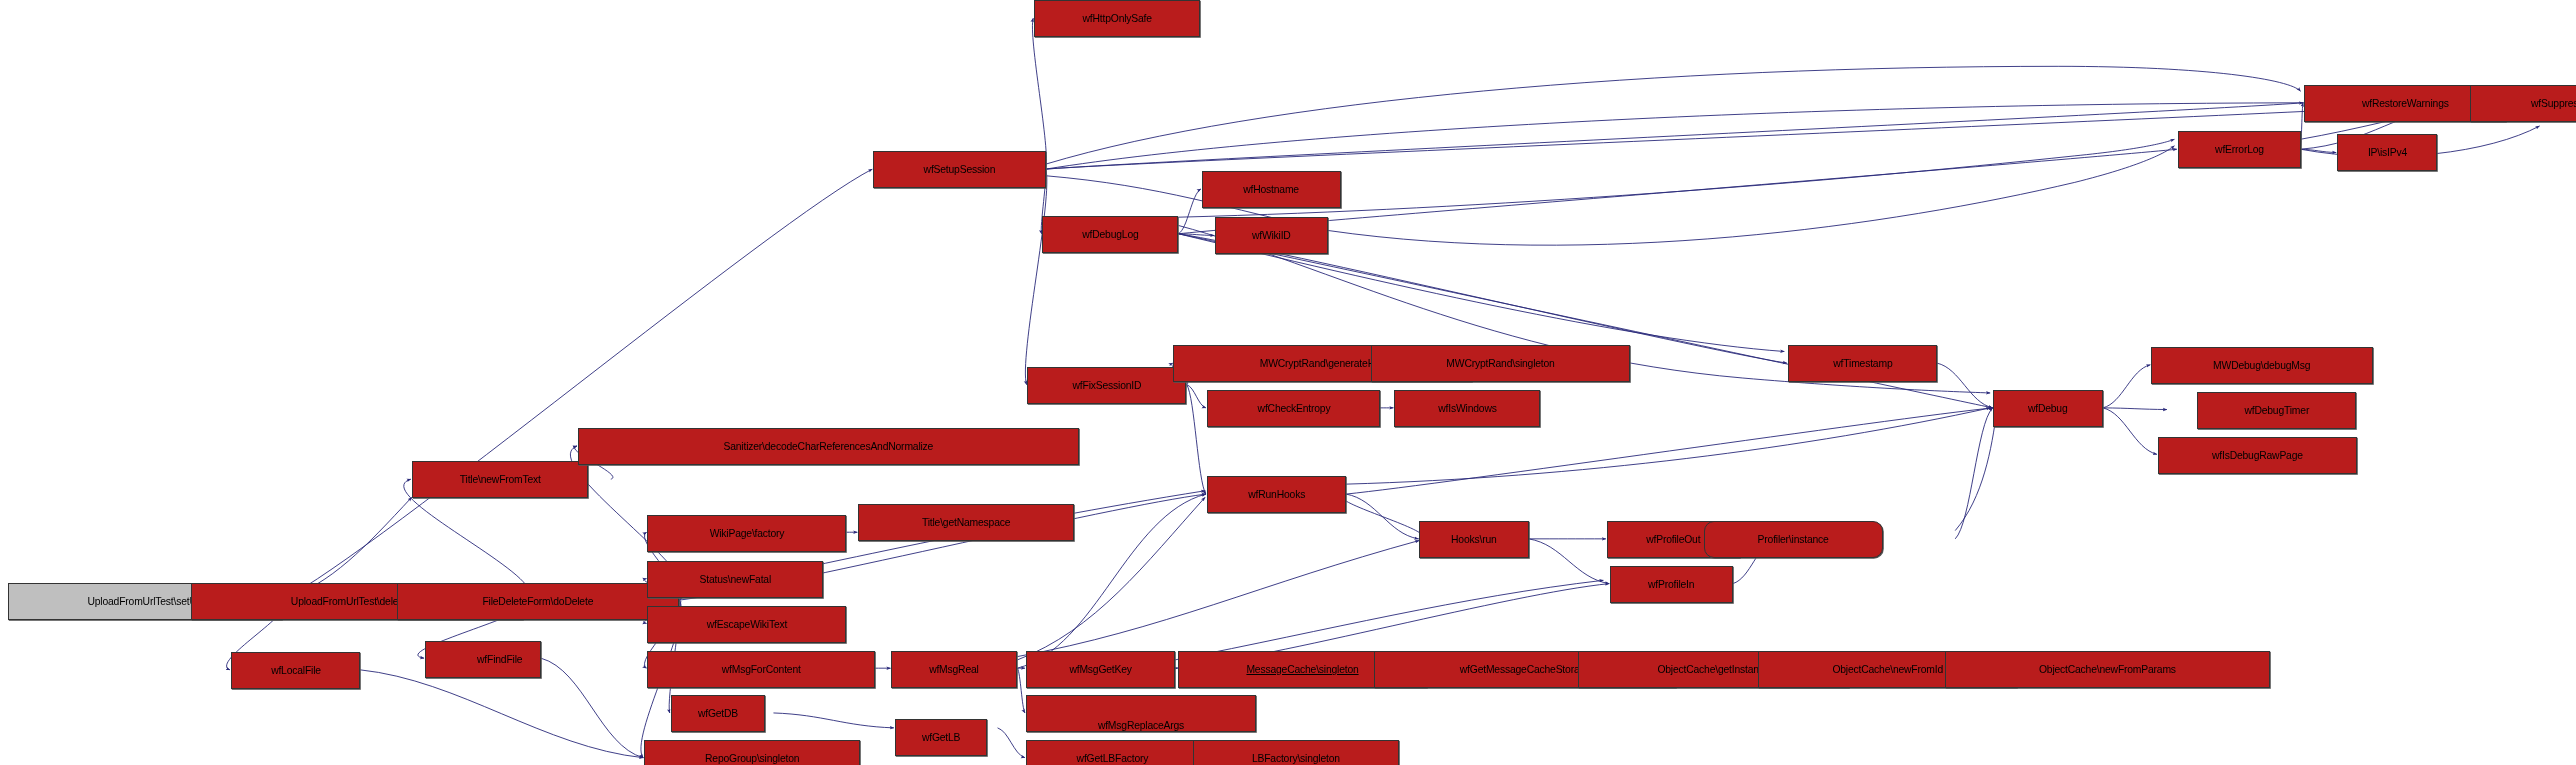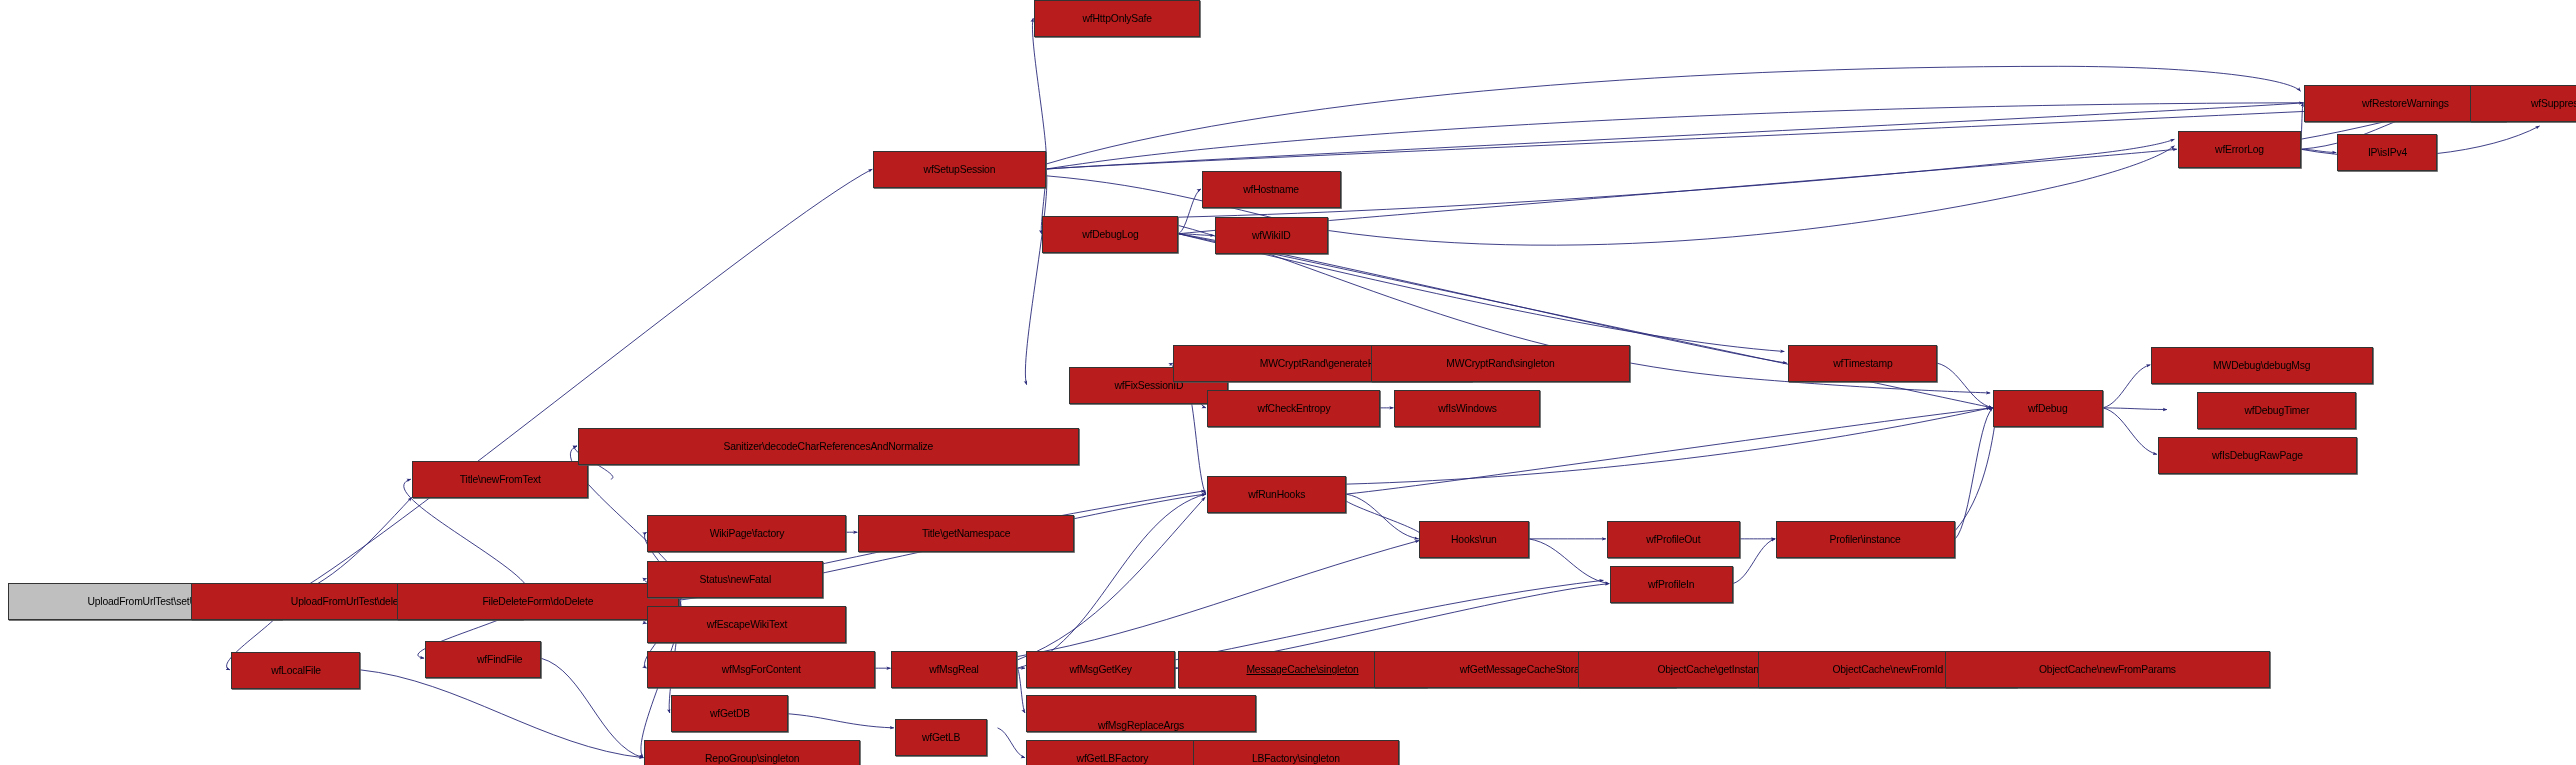--- a/index.html
+++ b/index.html
@@ -153,33 +153,33 @@
       </div>
       <div class="node" style="left: 412px; top: 461px; width: 176px; height: 37px;">
         <span class="node-label">Title\newFromText</span>
       </div>
       <div class="node" style="left: 578px; top: 428px; width: 501px; height: 37px;">
         <span class="node-label">Sanitizer\decodeCharReferencesAndNormalize</span>
       </div>
       <div class="node" style="left: 647px; top: 515px; width: 199px; height: 37px;">
         <span class="node-label">WikiPage\factory</span>
       </div>
-      <div class="node" style="left: 858px; top: 515px; width: 216px; height: 37px;">
+      <div class="node" style="left: 858px; top: 504px; width: 216px; height: 37px;">
         <span class="node-label">Title\getNamespace</span>
       </div>
       <div class="node" style="left: 647px; top: 561px; width: 176px; height: 37px;">
         <span class="node-label">Status\newFatal</span>
       </div>
       <div class="node" style="left: 647px; top: 606px; width: 199px; height: 37px;">
         <span class="node-label">wfEscapeWikiText</span>
       </div>
       <div class="node" style="left: 647px; top: 651px; width: 228px; height: 37px;">
         <span class="node-label">wfMsgForContent</span>
       </div>
-      <div class="node" style="left: 671px; top: 695px; width: 117px; height: 37px;">
+      <div class="node" style="left: 671px; top: 695px; width: 94px; height: 37px;">
         <span class="node-label">wfGetDB</span>
       </div>
       <div class="node" style="left: 644px; top: 740px; width: 216px; height: 37px;">
         <span class="node-label">RepoGroup\singleton</span>
       </div>
       <div class="node" style="left: 891px; top: 651px; width: 126px; height: 37px;">
         <span class="node-label">wfMsgReal</span>
       </div>
       <div class="node" style="left: 1026px; top: 651px; width: 149px; height: 37px;">
         <span class="node-label">wfMsgGetKey</span>
@@ -219,21 +219,21 @@
       </div>
       <div class="node" style="left: 1042px; top: 216px; width: 136px; height: 37px;">
         <span class="node-label">wfDebugLog</span>
       </div>
       <div class="node" style="left: 1202px; top: 171px; width: 139px; height: 37px;">
         <span class="node-label">wfHostname</span>
       </div>
       <div class="node" style="left: 1215px; top: 217px; width: 113px; height: 37px;">
         <span class="node-label">wfWikiID</span>
       </div>
-      <div class="node" style="left: 1027px; top: 367px; width: 159px; height: 37px; margin-left: 42px;">
+      <div class="node" style="left: 1027px; top: 367px; width: 159px; height: 37px;">
         <span class="node-label">wfFixSessionID</span>
       </div>
       <div class="node" style="left: 1173px; top: 345px; width: 299px; height: 37px;">
         <span class="node-label">MWCryptRand\generateHex</span>
       </div>
       <div class="node" style="left: 1371px; top: 345px; width: 259px; height: 37px;">
         <span class="node-label">MWCryptRand\singleton</span>
       </div>
       <div class="node" style="left: 1207px; top: 390px; width: 173px; height: 37px;">
         <span class="node-label">wfCheckEntropy</span>
@@ -249,21 +249,21 @@
       </div>
       <div class="node" style="left: 1419px; top: 521px; width: 110px; height: 37px;">
         <span class="node-label">Hooks\run</span>
       </div>
       <div class="node" style="left: 1607px; top: 521px; width: 133px; height: 37px;">
         <span class="node-label">wfProfileOut</span>
       </div>
       <div class="node" style="left: 1610px; top: 566px; width: 123px; height: 37px;">
         <span class="node-label">wfProfileIn</span>
       </div>
-      <div class="node" style="left: 1776px; top: 521px; width: 179px; height: 37px;">
+      <div class="node" style="left: 1704px; top: 521px; width: 179px; height: 37px; border-radius: 10px;">
         <span class="node-label">Profiler\instance</span>
       </div>
       <div class="node" style="left: 1993px; top: 390px; width: 110px; height: 37px;">
         <span class="node-label">wfDebug</span>
       </div>
       <div class="node" style="left: 2151px; top: 347px; width: 222px; height: 37px;">
         <span class="node-label">MWDebug\debugMsg</span>
       </div>
       <div class="node" style="left: 2168px; top: 392px; width: 159px; height: 37px; margin-left: 29px;">
         <span class="node-label">wfDebugTimer</span>

